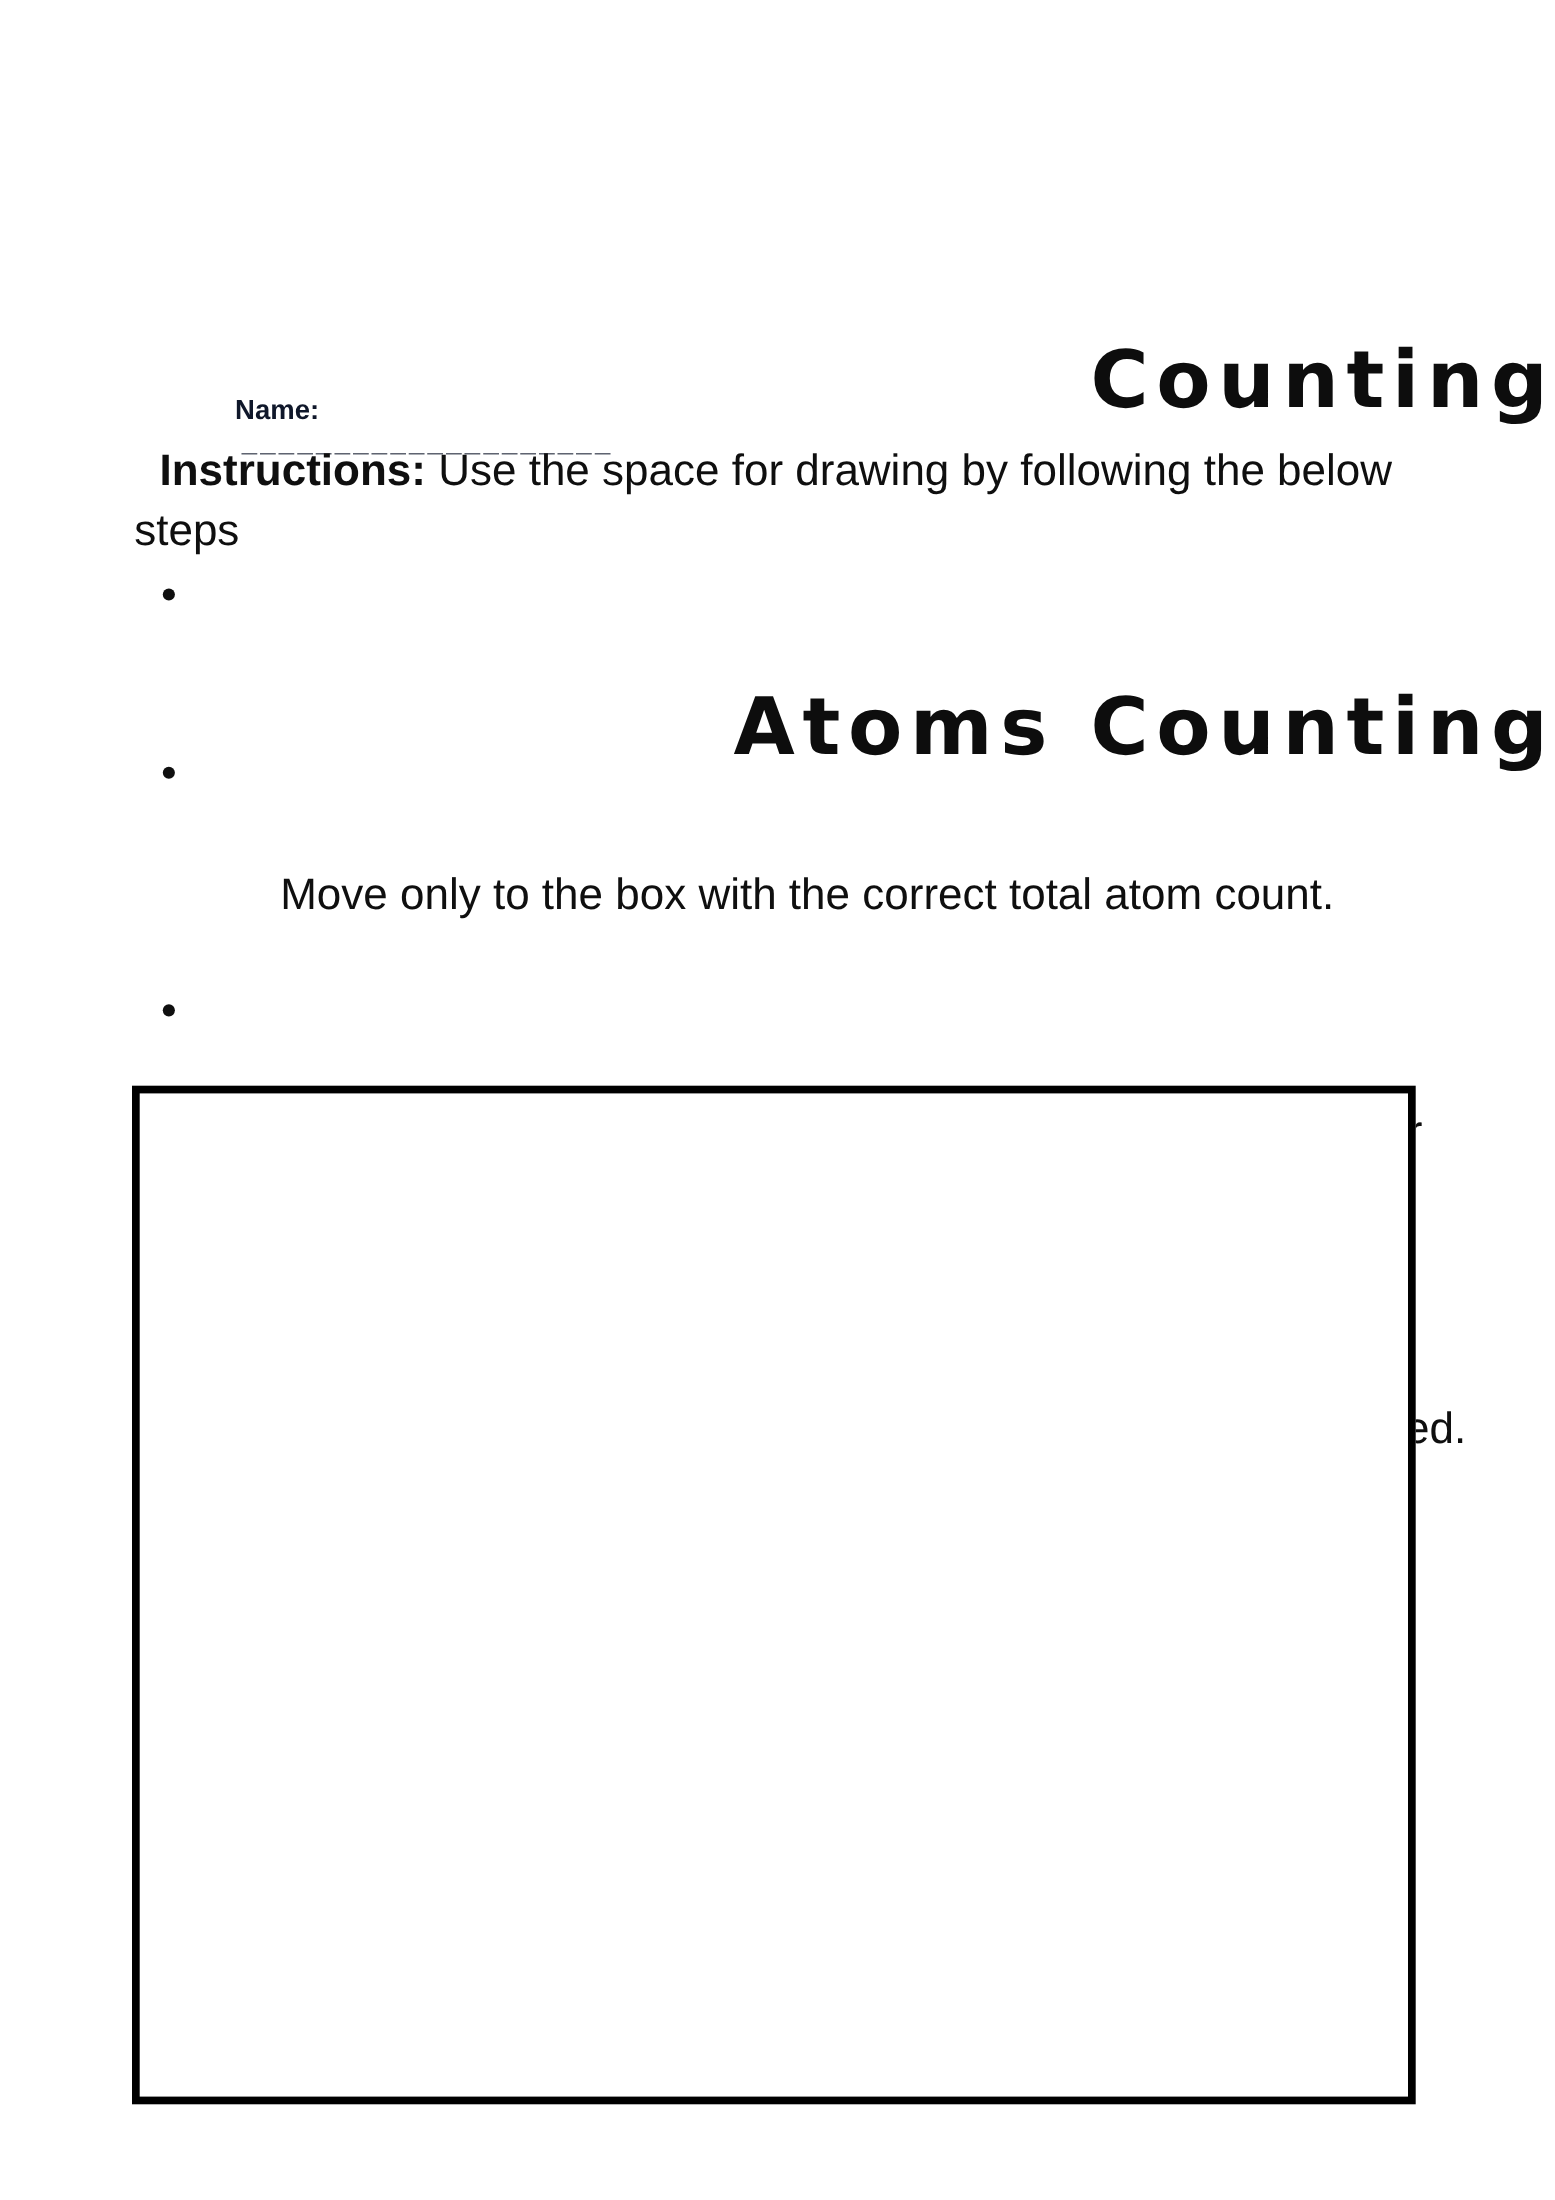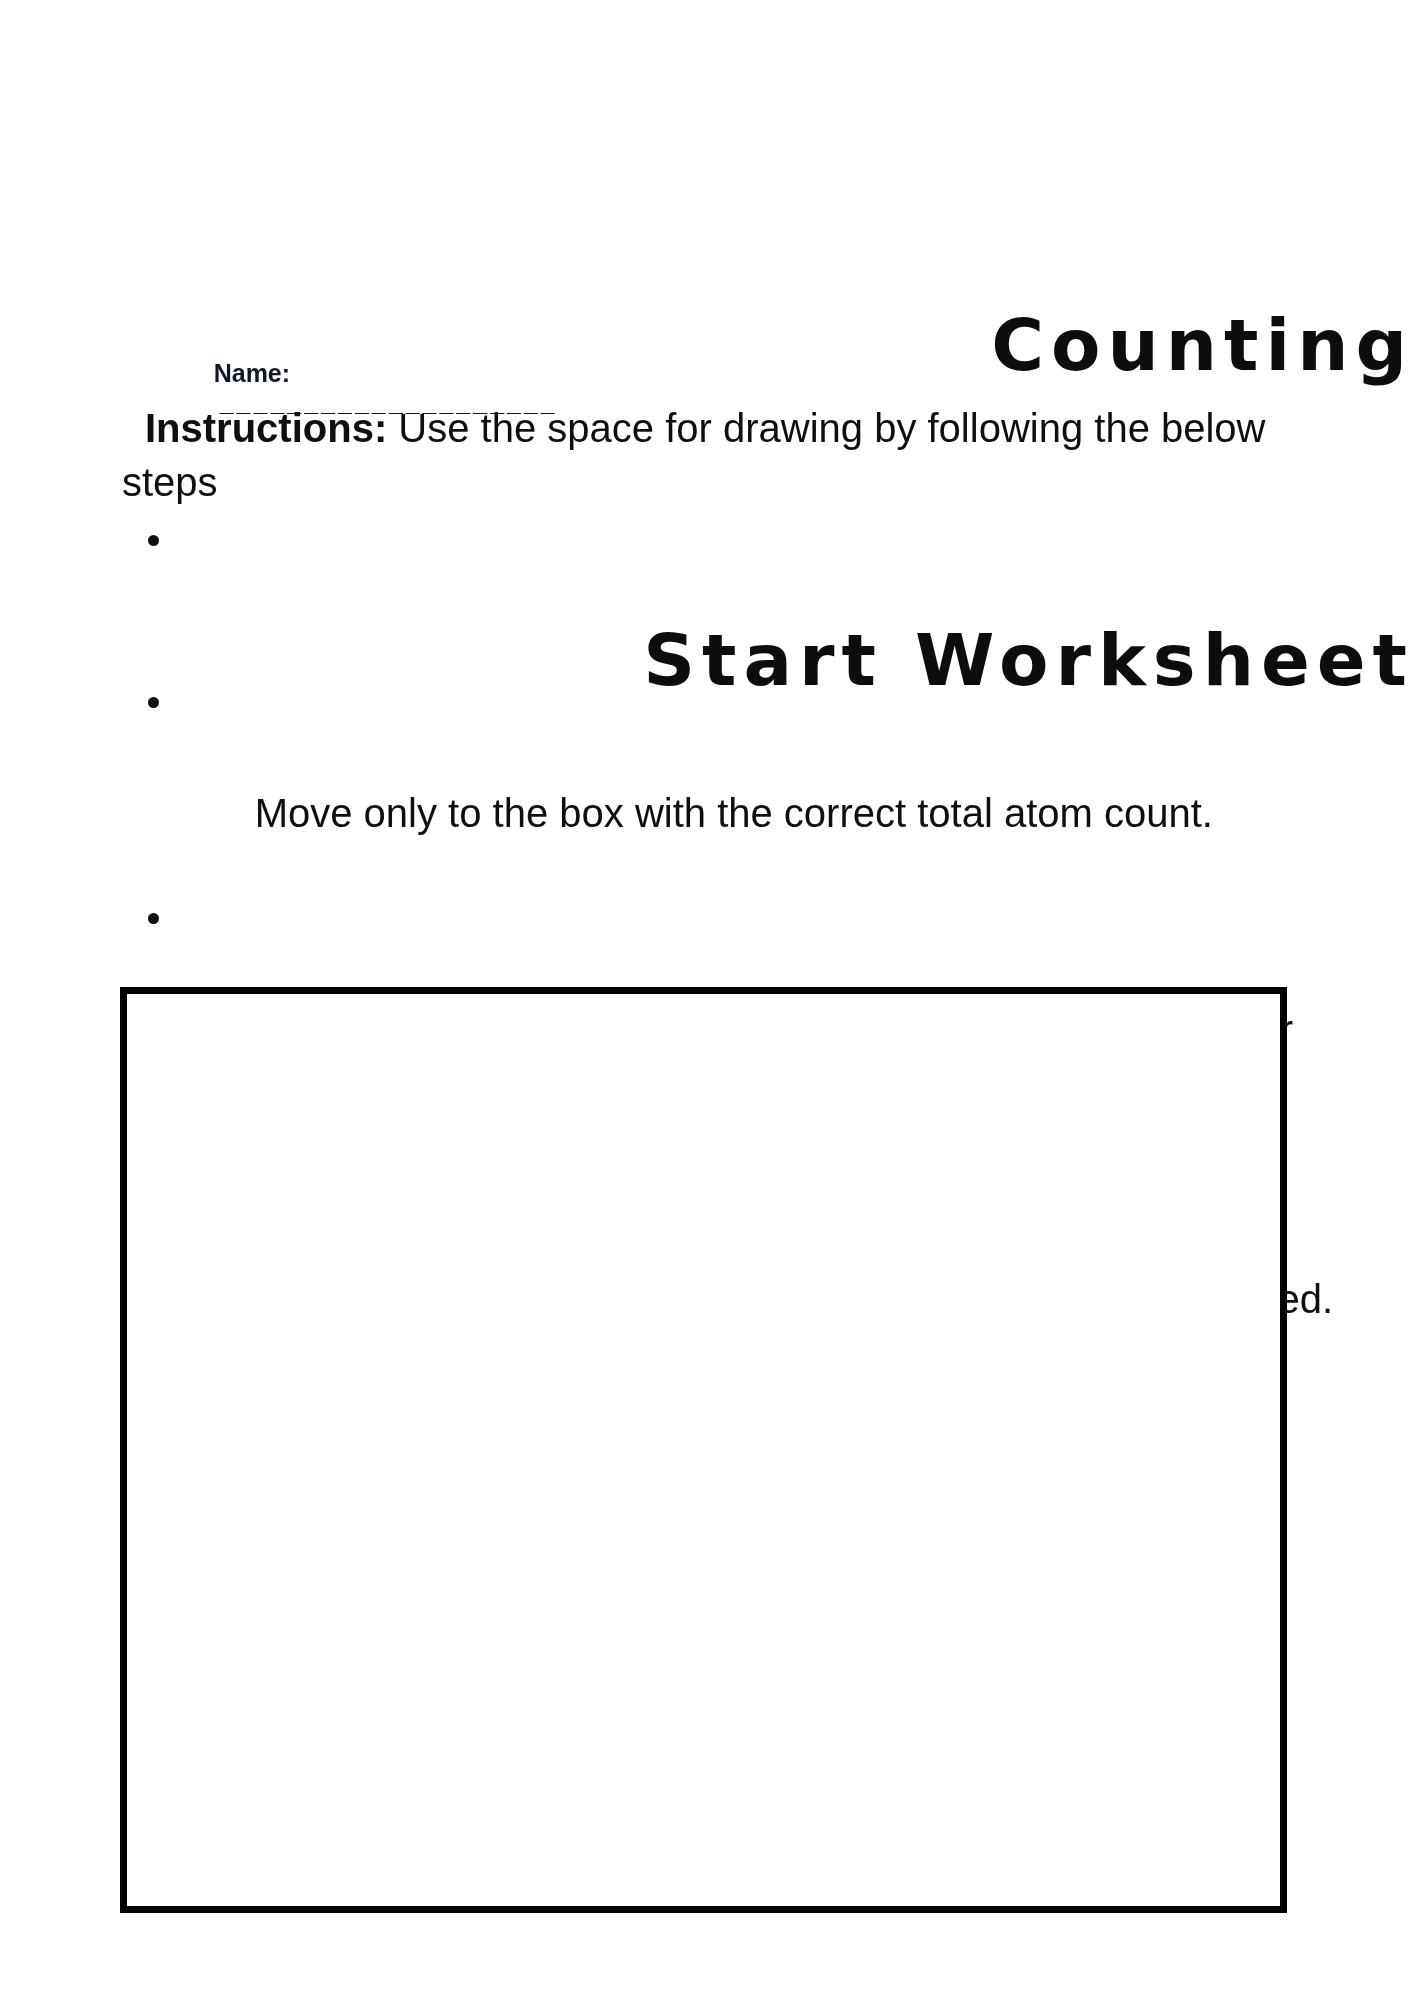--- a/index.html
+++ b/index.html
@@ -102,21 +102,21 @@
     background: #ffffff;
   }
 </style>
 </head>
 <body>
 
 <div class="page">
 
   <header class="title">
     <div class="title-line">Counting</div>
-    <div class="title-line">Start Worksheet</div>
+    <div class="title-line">Atoms Counting</div>
   </header>
 
   <div class="fields-row">
     <div class="field name-field">
       <span class="field-label">Name:</span>
       <span class="field-blank">____________________</span>
     </div>
   </div>
 
   <p class="instructions"><span class="bold">Instructions:</span><span> Use the space for drawing by following the below

